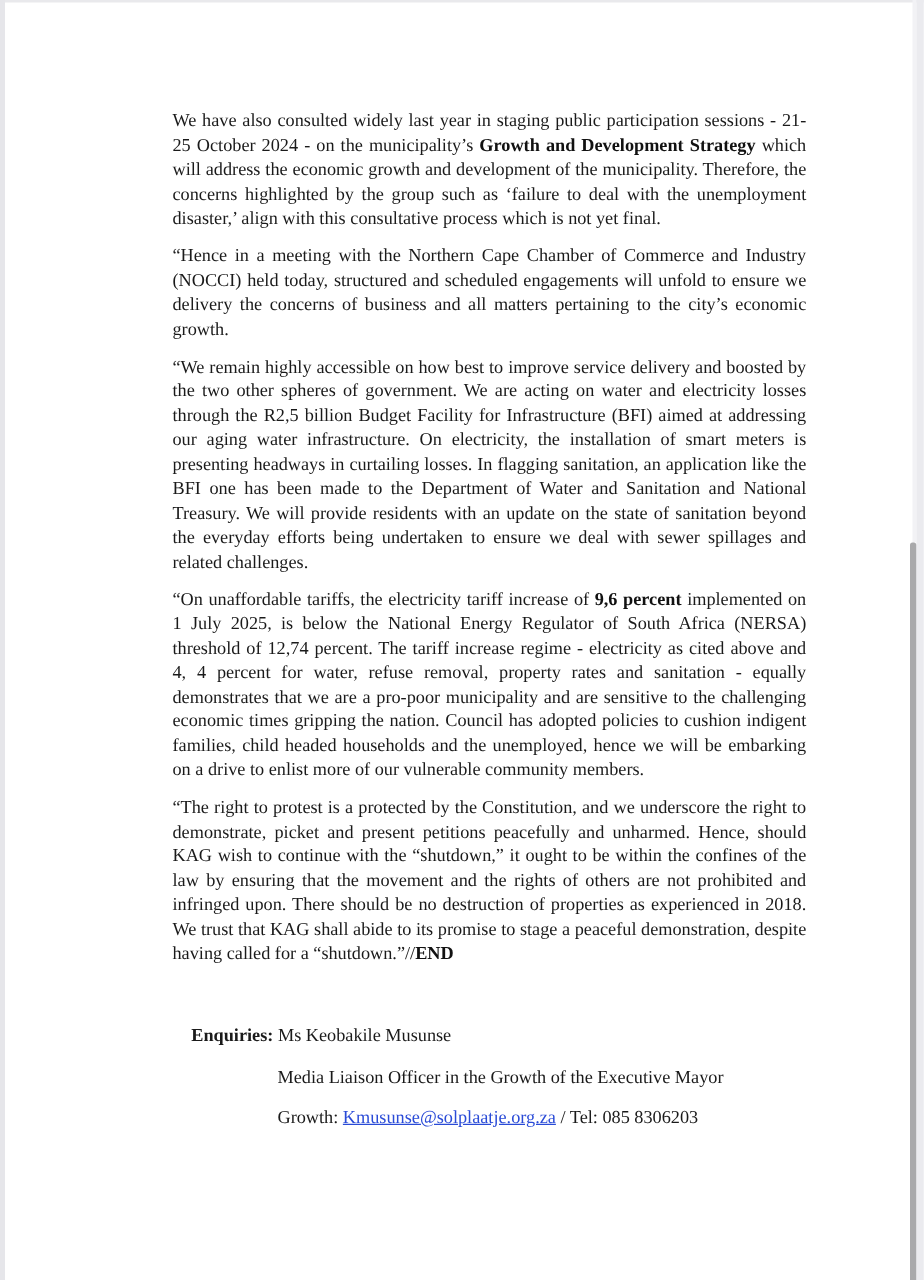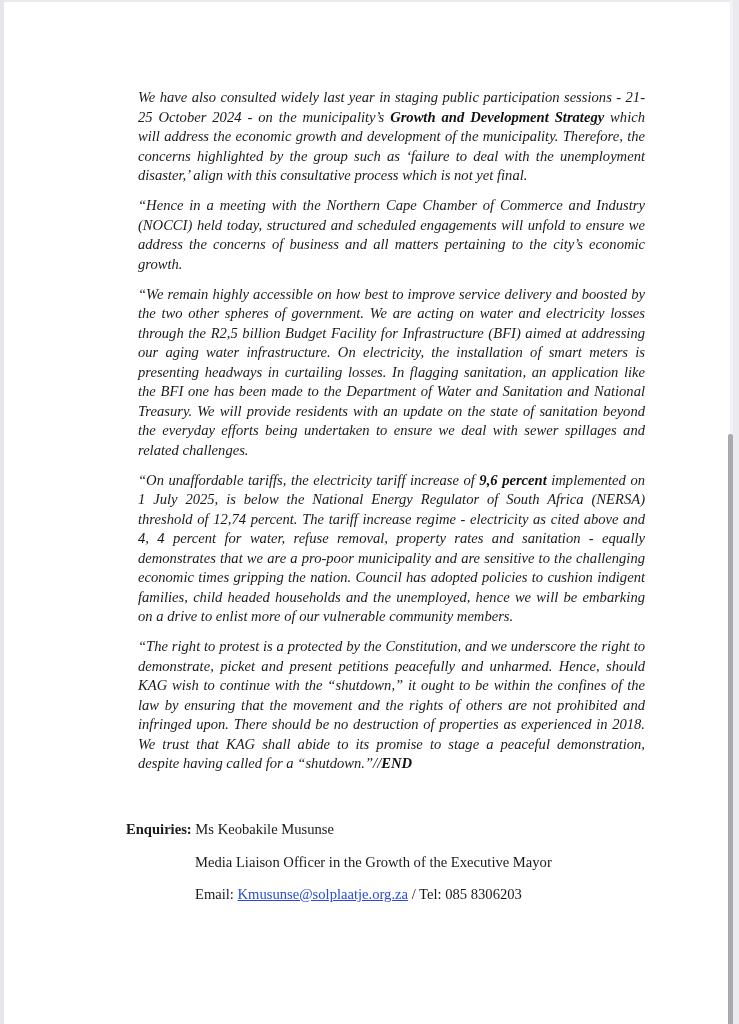--- a/index.html
+++ b/index.html
@@ -41,26 +41,25 @@
       position: absolute;
       left: 138px;
       top: 88px;
       width: 507px;
     }
     .para {
       margin: 0 0 10.5px 0;
       font-size: 14.6px;
       line-height: 19.5px;
       text-align: justify;
-      font-style: italic;
     }
     .para b { font-weight: bold; color: #111; }
     .enquiries {
       position: absolute;
-      left: 126px;
+      left: 153px;
       top: 820px;
       width: 507px;
       font-size: 14.6px;
       line-height: 19.5px;
     }
     .enq-line { margin: 0 0 13px 0; white-space: nowrap; }
     .enq-indent { padding-left: 69px; }
     .enq-label { font-weight: bold; }
     .email-link {
       color: #2a4bd7;
@@ -75,36 +74,36 @@
 <div class="left-edge"></div>
 <div class="right-gutter"></div>
 <div class="right-rail"></div>
 <div class="scroll-thumb"></div>
 
 <div class="page">
   <p class="para">
     <span>We have also consulted widely last year in staging public participation sessions - 21-25 October 2024 - on the municipality’s </span><b>Growth and Development Strategy</b><span> which will address the economic growth and development of the municipality. Therefore, the concerns highlighted by the group such as ‘failure to deal with the unemployment disaster,’ align with this consultative process which is not yet final.</span>
   </p>
   <p class="para">
-    <span>“Hence in a meeting with the Northern Cape Chamber of Commerce and Industry (NOCCI) held today, structured and scheduled engagements will unfold to ensure we address the concerns of business and all matters pertaining to the city’s economic growth.</span>
+    <span>“Hence in a meeting with the Northern Cape Chamber of Commerce and Industry (NOCCI) held today, structured and scheduled engagements will unfold to ensure we delivery the concerns of business and all matters pertaining to the city’s economic growth.</span>
   </p>
   <p class="para">
     <span>“We remain highly accessible on how best to improve service delivery and boosted by the two other spheres of government. We are acting on water and electricity losses through the R2,5 billion Budget Facility for Infrastructure (BFI) aimed at addressing our aging water infrastructure. On electricity, the installation of smart meters is presenting headways in curtailing losses. In flagging sanitation, an application like the BFI one has been made to the Department of Water and Sanitation and National Treasury. We will provide residents with an update on the state of sanitation beyond the everyday efforts being undertaken to ensure we deal with sewer spillages and related challenges.</span>
   </p>
   <p class="para">
     <span>“On unaffordable tariffs, the electricity tariff increase of </span><b>9,6 percent</b><span> implemented on 1 July 2025, is below the National Energy Regulator of South Africa (NERSA) threshold of 12,74 percent. The tariff increase regime - electricity as cited above and 4, 4 percent for water, refuse removal, property rates and sanitation - equally demonstrates that we are a pro-poor municipality and are sensitive to the challenging economic times gripping the nation. Council has adopted policies to cushion indigent families, child headed households and the unemployed, hence we will be embarking on a drive to enlist more of our vulnerable community members.</span>
   </p>
   <p class="para">
     <span>“The right to protest is a protected by the Constitution, and we underscore the right to demonstrate, picket and present petitions peacefully and unharmed. Hence, should KAG wish to continue with the “shutdown,” it ought to be within the confines of the law by ensuring that the movement and the rights of others are not prohibited and infringed upon. There should be no destruction of properties as experienced in 2018. We trust that KAG shall abide to its promise to stage a peaceful demonstration, despite having called for a “shutdown.”//</span><b>END</b>
   </p>
 </div>
 
 <div class="enquiries">
   <div class="enq-line">
     <span class="enq-label">Enquiries:</span><span> Ms Keobakile Musunse</span>
   </div>
   <div class="enq-line enq-indent">
     <span>Media Liaison Officer in the Growth of the Executive Mayor</span>
   </div>
   <div class="enq-line enq-indent">
-    <span>Email: </span><a class="email-link">Kmusunse@solplaatje.org.za</a><span> / Tel: 085 8306203</span>
+    <span>Growth: </span><a class="email-link">Kmusunse@solplaatje.org.za</a><span> / Tel: 085 8306203</span>
   </div>
 </div>
 
 </body></html>

